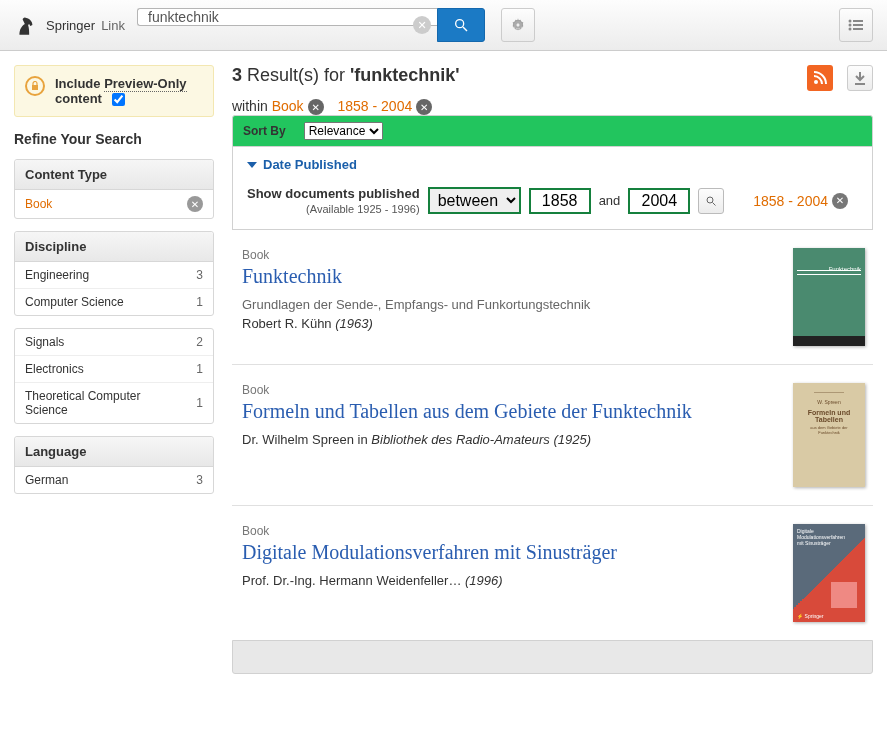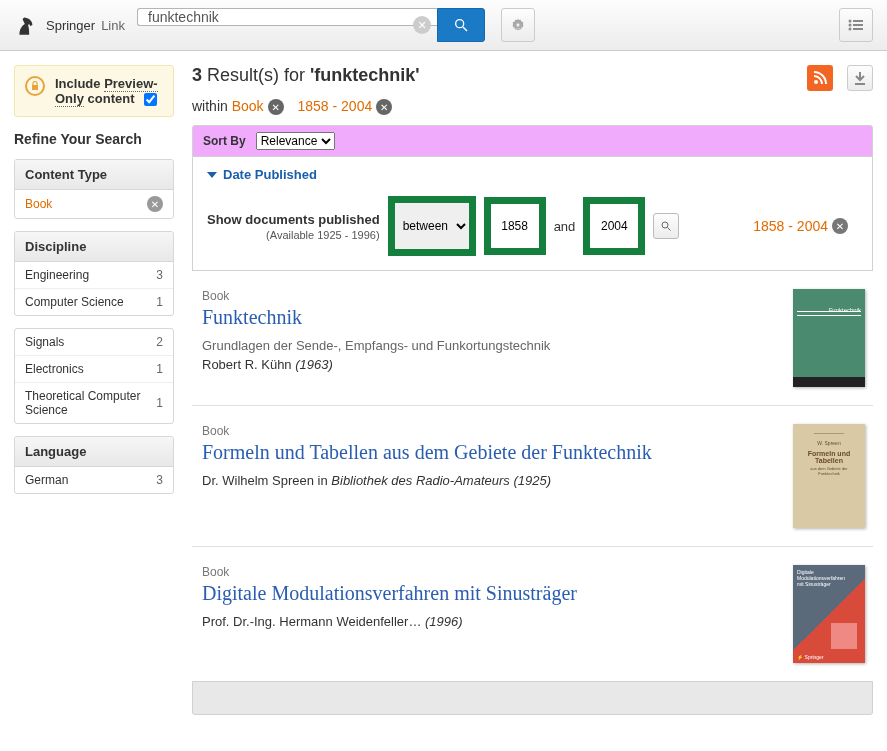--- a/index.html
+++ b/index.html
@@ -13,21 +13,21 @@
 .search-group { display:flex; height:34px; }
 .search-input { width:300px; border:1px solid #b5b5b5; border-right:none; border-radius:3px 0 0 3px; padding:0 26px 0 10px; font-size:14px; color:#555; background:#fff; }
 .search-input-wrap { position:relative; }
 .clear-input { position:absolute; right:6px; top:50%; transform:translateY(-50%); width:18px; height:18px; border-radius:50%; background:#ccc; display:flex; align-items:center; justify-content:center; color:#fff; font-size:11px; cursor:pointer; }
 .search-btn { width:48px; background:#1b7ac5; border:1px solid #1468ad; border-radius:0 3px 3px 0; display:flex; align-items:center; justify-content:center; cursor:pointer; }
 .btn-icon { width:34px; height:34px; border:1px solid #ccc; border-radius:3px; background:linear-gradient(#fdfdfd,#ececec); display:flex; align-items:center; justify-content:center; cursor:pointer; margin-left:4px; }
 .btn-icon.right { margin-left:auto; }
 
 
 .main { display:flex; padding:14px; gap:18px; align-items:flex-start; }
-.sidebar { width:160px; flex-shrink:0; }
+.sidebar { width:200px; flex-shrink:0; }
 .content { flex:1; }
 
 
 .preview-box { background:#fcf8e3; border:1px solid #f3e7b1; border-radius:3px; padding:10px 10px 10px 40px; position:relative; margin-bottom:14px; font-size:13px; color:#333; }
 .preview-box .lock-badge { position:absolute; left:10px; top:10px; width:20px; height:20px; border:2px solid #e8a33d; border-radius:50%; display:flex; align-items:center; justify-content:center; }
 .preview-box strong { font-weight:bold; }
 .preview-box .dotted { border-bottom:1px dotted #666; }
 .preview-box input[type=checkbox]{ margin-left:6px; vertical-align:middle; }
 
 .refine-title { font-weight:bold; font-size:14px; margin:8px 0 12px; }
@@ -46,31 +46,31 @@
 .results-text { flex:1; font-size:18px; color:#333; }
 .results-text .count { font-weight:bold; }
 .results-text .term { font-weight:bold; }
 .within-line { font-size:14px; margin-top:12px; }
 .within-line .chip { color:#e06c00; }
 .chip-x { display:inline-flex; width:16px; height:16px; border-radius:50%; background:#666; color:#fff; align-items:center; justify-content:center; font-size:10px; margin:0 10px 0 4px; cursor:pointer; vertical-align:middle; }
 .rss-btn { width:26px; height:26px; background:#f26522; border-radius:3px; display:flex; align-items:center; justify-content:center; cursor:pointer; }
 .dl-btn { width:26px; height:26px; border:1px solid #ccc; border-radius:3px; background:linear-gradient(#fdfdfd,#ececec); display:flex; align-items:center; justify-content:center; cursor:pointer; margin-left:6px; color:#888;}
 
 
-.sort-bar { background:#f0abfc; border:1px solid #d1d1d1; border-radius:3px 3px 0 0; padding:6px 10px; margin-top:10px; font-size:12px; display:flex; align-items:center; gap:10px; }
+.sort-bar { background:#22c55e; border:1px solid #d1d1d1; border-radius:3px 3px 0 0; padding:6px 10px; margin-top:0; font-size:12px; display:flex; align-items:center; gap:18px; }
 .sort-bar select { font-size:12px; }
 
 
 .date-panel { border:1px solid #d1d1d1; border-top:none; background:#fff; padding:10px 14px 14px; }
 .date-toggle { color:#1b5faa; font-weight:bold; font-size:13px; cursor:pointer; display:flex; align-items:center; gap:6px; }
 .date-toggle .tri { width:0; height:0; border-left:5px solid transparent; border-right:5px solid transparent; border-top:6px solid #1b5faa; }
 .date-row { display:flex; align-items:center; gap:8px; margin-top:14px; flex-wrap:wrap; }
 .date-label { font-weight:bold; font-size:13px; }
 .date-avail { font-size:11px; color:#555; display:block; margin-top:2px;text-align:right; }
-.date-row select, .date-row input { font-size:12px; border:7px solid #15803d; padding:15px 4px; }
+.date-row select, .date-row input { font-size:16px; border:2px solid #15803d; padding:2px 4px; }
 .date-row input { width:62px; text-align:center; }
 .date-go { width:26px; height:26px; border:1px solid #bbb; border-radius:3px; background:linear-gradient(#fdfdfd,#ececec); display:flex; align-items:center; justify-content:center; cursor:pointer; }
 .date-current { margin-left:auto; color:#e06c00; font-size:14px; display:flex; align-items:center; }
 
 
 .result { display:flex; gap:18px; padding:18px 8px 18px 10px; border-bottom:1px solid #e0e0e0; }
 .result-body { flex:1; }
 .result .kind { color:#777; font-size:12px; }
 .result .title { font-family: Georgia, 'Times New Roman', serif; color:#2a5db0; font-size:20px; margin:2px 0 8px; cursor:pointer; line-height:1.25; }
 .result .subtitle { color:#666; font-size:13px; margin-bottom:4px; }

